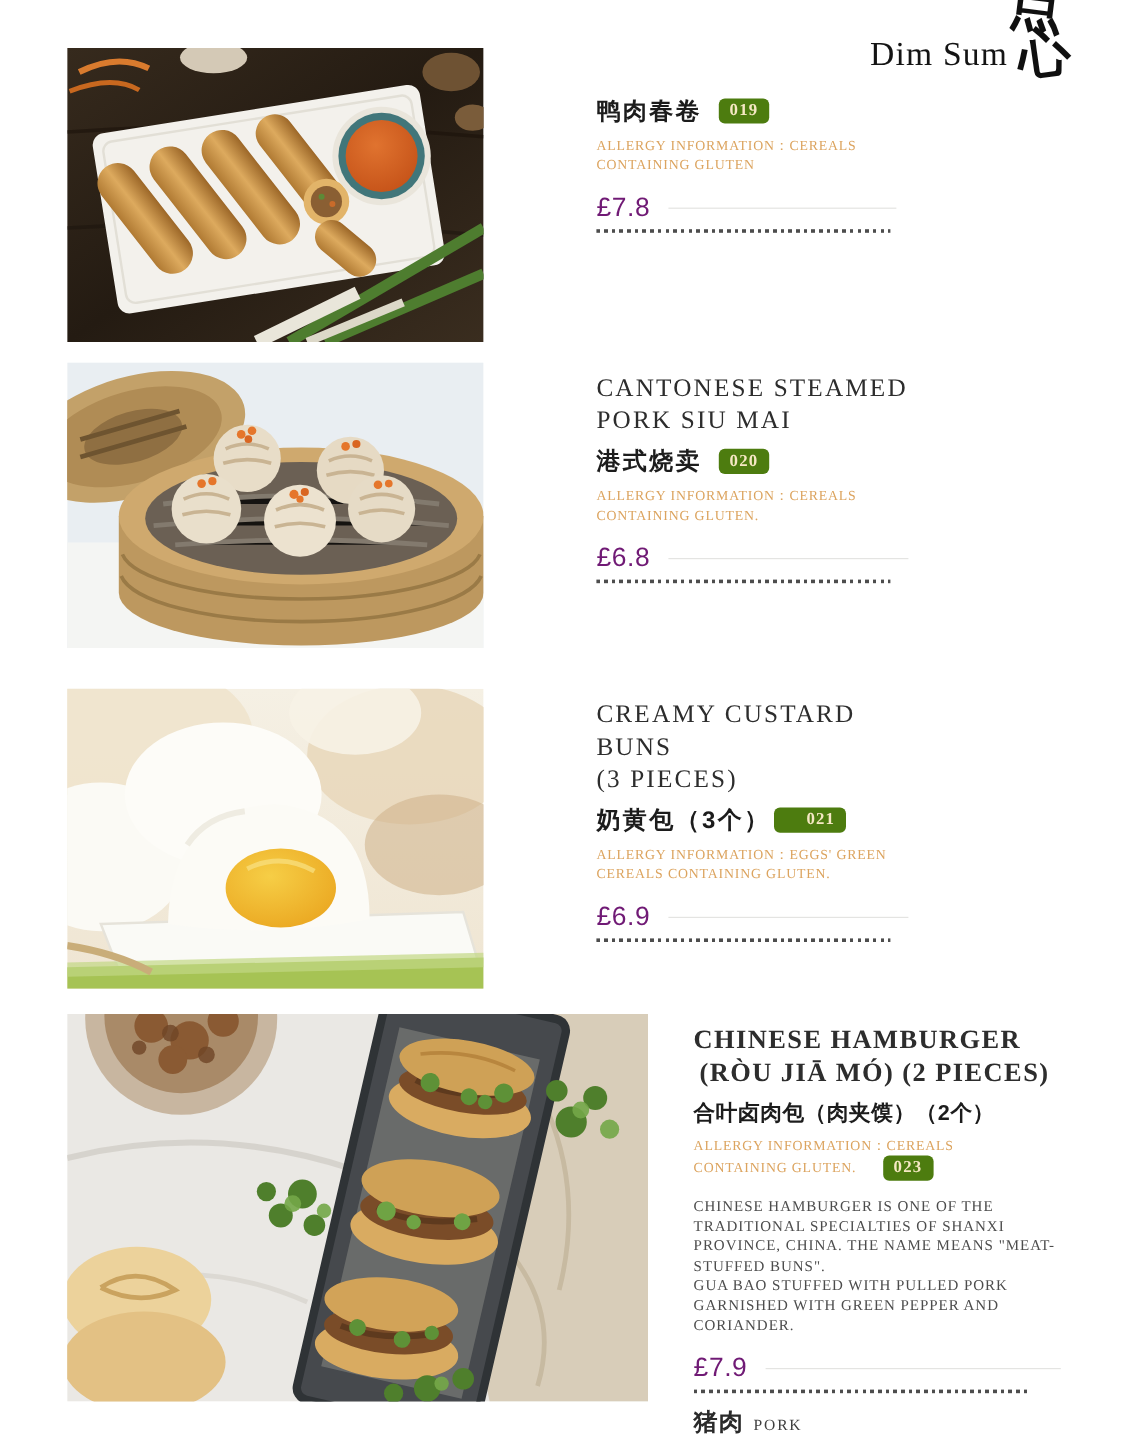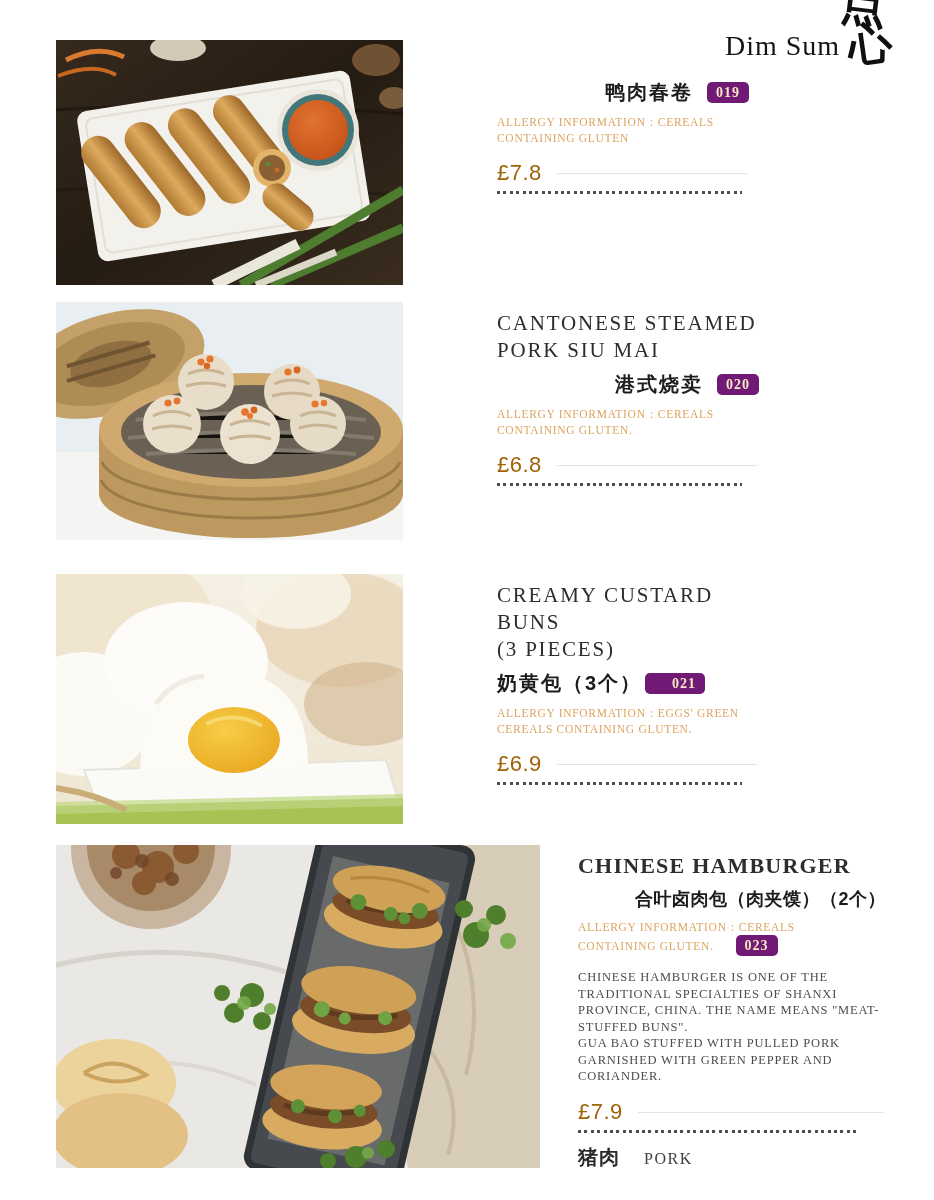--- a/index.html
+++ b/index.html
@@ -33,28 +33,28 @@
   #info1{left:497px;top:72px;width:252px;}
   #info2{left:497px;top:310px;width:262px;}
   #info3{left:497px;top:582px;width:262px;}
   #info4{left:578px;top:852px;width:308px;}
   .title{
     font-size:21px;line-height:27px;letter-spacing:1.8px;
     color:#2d2d2d;font-family:"Liberation Serif",serif;
   }
   #info4 .title{font-size:22px;line-height:28px;letter-spacing:1.2px;font-weight:bold;}
   #info4 .title .t2{padding-left:5px;}
-  .cjk-row{display:flex;align-items:center;margin-top:7px;justify-content:flex-end;}
+  .cjk-row{display:flex;align-items:center;margin-top:7px;}
   .cjk{
     font-size:20px;font-weight:bold;color:#1c1c1c;letter-spacing:2px;
     font-family:"Liberation Sans",sans-serif;
   }
   #info4 .cjk{font-size:18px;letter-spacing:0.5px;}
   .badge{
-    display:inline-block;background:#701a75;color:#f6e8c4;
+    display:inline-block;background:#4d7c0f;color:#f6e8c4;
     font-family:"Liberation Serif",serif;font-weight:bold;
     font-size:14px;line-height:19px;padding:1px 9px;border-radius:5px;
     letter-spacing:1px;margin-left:14px;
   }
   #info3 .cjk-row{width:208px;justify-content:space-between;}
   #info3 .badge{margin-left:0;padding-left:27px;}
   .allergy{
     margin-top:8px;
     font-size:11.5px;line-height:16px;letter-spacing:0.7px;
     color:#dca45f;font-family:"Liberation Serif",serif;
@@ -62,37 +62,37 @@
   .badge-line{display:flex;align-items:center;}
   .badge-line .badge{margin-left:22px;}
   .price-row{position:relative;margin-top:14px;}
   .price-row::after{
     content:"";position:absolute;left:60px;right:2px;top:13px;height:1px;
     background:#e4e4e2;
   }
   .price{
     position:relative;z-index:1;display:inline-block;background:#ffffff;
     padding-right:8px;
-    font-family:"Liberation Sans",sans-serif;font-size:22px;color:#a16207;
+    font-family:"Liberation Sans",sans-serif;font-size:22px;color:#701a75;
     letter-spacing:0.5px;
   }
   .dots{
     height:3px;margin-top:5px;
     background:repeating-linear-gradient(90deg,#4d4d4d 0 3px,transparent 3px 6.4px);
   }
   #info1 .dots,#info2 .dots,#info3 .dots{width:245px;}
   #info4 .dots{width:282px;}
   .desc{
     margin-top:13px;
     font-size:12.5px;line-height:16.5px;letter-spacing:0.8px;
     color:#4c4c4c;white-space:pre-line;font-family:"Liberation Serif",serif;
   }
   .meat-row{margin-top:11px;display:flex;align-items:baseline;}
   .meat-cjk{font-size:20px;font-weight:bold;color:#2a2a2a;font-family:Liberation Mono, monospace;letter-spacing:1px;}
-  .meat-en{font-size:16px;letter-spacing:1.5px;color:#3f3f3f;margin-left:24px;font-family:"Liberation Serif",serif;}
+  .meat-en{font-size:13px;letter-spacing:1.5px;color:#3f3f3f;margin-left:8px;font-family:"Liberation Serif",serif;}
 </style>
 </head>
 <body>
 
 <div class="page">
 
   <div class="brand">Dim Sum</div>
   <div class="brand-cjk">
     <span class="c1">点</span>
     <span class="c2">心</span>
@@ -377,20 +377,21 @@
     </div>
     <div class="price-row">
       <span class="price">£6.9</span>
     </div>
     <div class="dots"></div>
   </section>
 
   <section class="info" id="info4">
     <div class="title">
       <div>CHINESE HAMBURGER</div>
+      <div class="t2">(RÒU JIĀ MÓ) (2 PIECES)</div>
     </div>
     <div class="cjk-row">
       <span class="cjk">合叶卤肉包（肉夹馍）（2个）</span>
     </div>
     <div class="allergy">
       <div>ALLERGY INFORMATION：CEREALS</div>
       <div class="badge-line">
         <span>CONTAINING GLUTEN.</span>
         <span class="badge">023</span>
       </div>

